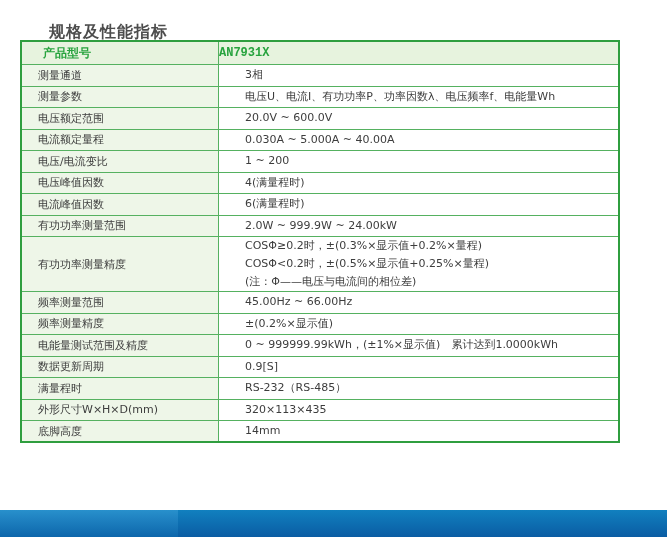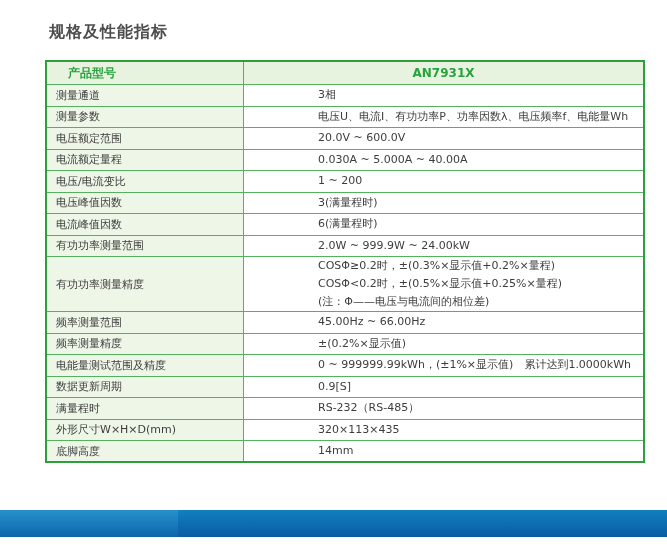--- a/index.html
+++ b/index.html
@@ -18,44 +18,43 @@
   html,body{margin:0;padding:0;}
   body{
     width:667px;height:545px;position:relative;background:#ffffff;
     font-family:"DejaVu Sans", sans-serif;overflow:hidden;
   }
   .page-title{
     position:absolute;left:33px;top:6px;margin:16px;
     font-size:16px;font-weight:bold;color:var(--title-text);letter-spacing:1px;
   }
   .spec-table{
-    position:absolute;left:45px;top:40px;width:600px;
+    position:absolute;left:20px;top:40px;width:600px;
     border-collapse:collapse;table-layout:fixed;
     border:2px solid var(--table-border);
     background:#ffffff;
-    margin-top:20px;
   }
   .spec-table th,.spec-table td{
     padding:0;vertical-align:middle;
     font-size:11px;color:var(--body-text);
   }
   .spec-table thead th{
     height:22px;background:var(--header-bg);
     color:var(--header-text);font-weight:bold;font-size:12px;
   }
   .spec-table thead th.label{width:175px;text-align:left;padding-left:21px;}
-  .spec-table thead th.value{text-align:center;}
+  .spec-table thead th.value{text-align:left;font-family:Liberation Mono, monospace;}
   .spec-table tbody tr{height:21.5px;}
   .spec-table tbody td{border-top:1px solid var(--row-divider);}
   .spec-table td.label,.spec-table th.label{border-right:1px solid var(--row-divider);}
   .spec-table td.label{
-    background:var(--label-bg);padding-left:9px;
+    background:var(--label-bg);padding-left:16px;
   }
   .spec-table td.value{
-    background:#ffffff;padding-left:74px;
+    background:#ffffff;padding-left:26px;
   }
   .vline{line-height:18px;white-space:pre;}
   .footer-bar{
     position:absolute;left:0;top:510px;width:667px;height:27px;
     background:linear-gradient(180deg,var(--footer-top) 0%,var(--footer-bottom) 100%);
   }
   .footer-bar-left{
     position:absolute;left:0;top:0;width:178px;height:27px;
     background:linear-gradient(180deg,var(--footer-left-top) 0%,var(--footer-left-bottom) 100%);
   }
@@ -99,21 +98,21 @@
       </tr>
       <tr>
         <td class="label">电压/电流变比</td>
         <td class="value">
           <div class="vline">1 ~ 200</div>
         </td>
       </tr>
       <tr>
         <td class="label">电压峰值因数</td>
         <td class="value">
-          <div class="vline">3(满量程时)</div>
+          <div class="vline">4(满量程时)</div>
         </td>
       </tr>
       <tr>
         <td class="label">电流峰值因数</td>
         <td class="value">
           <div class="vline">6(满量程时)</div>
         </td>
       </tr>
       <tr>
         <td class="label">有功功率测量范围</td>

